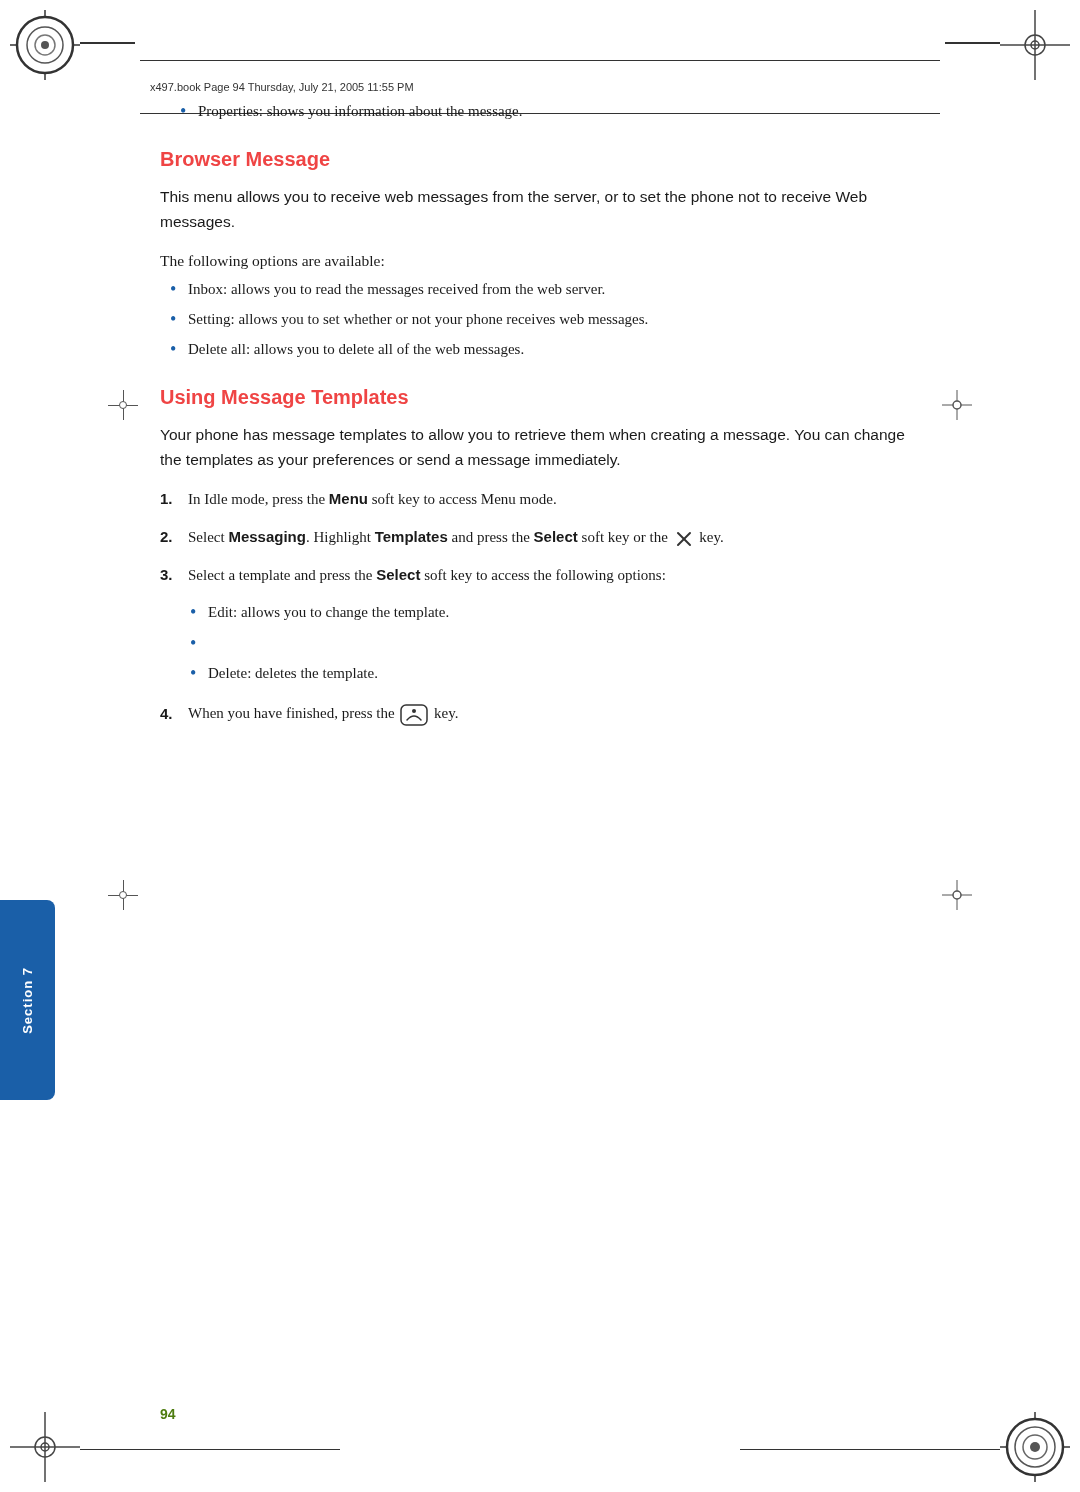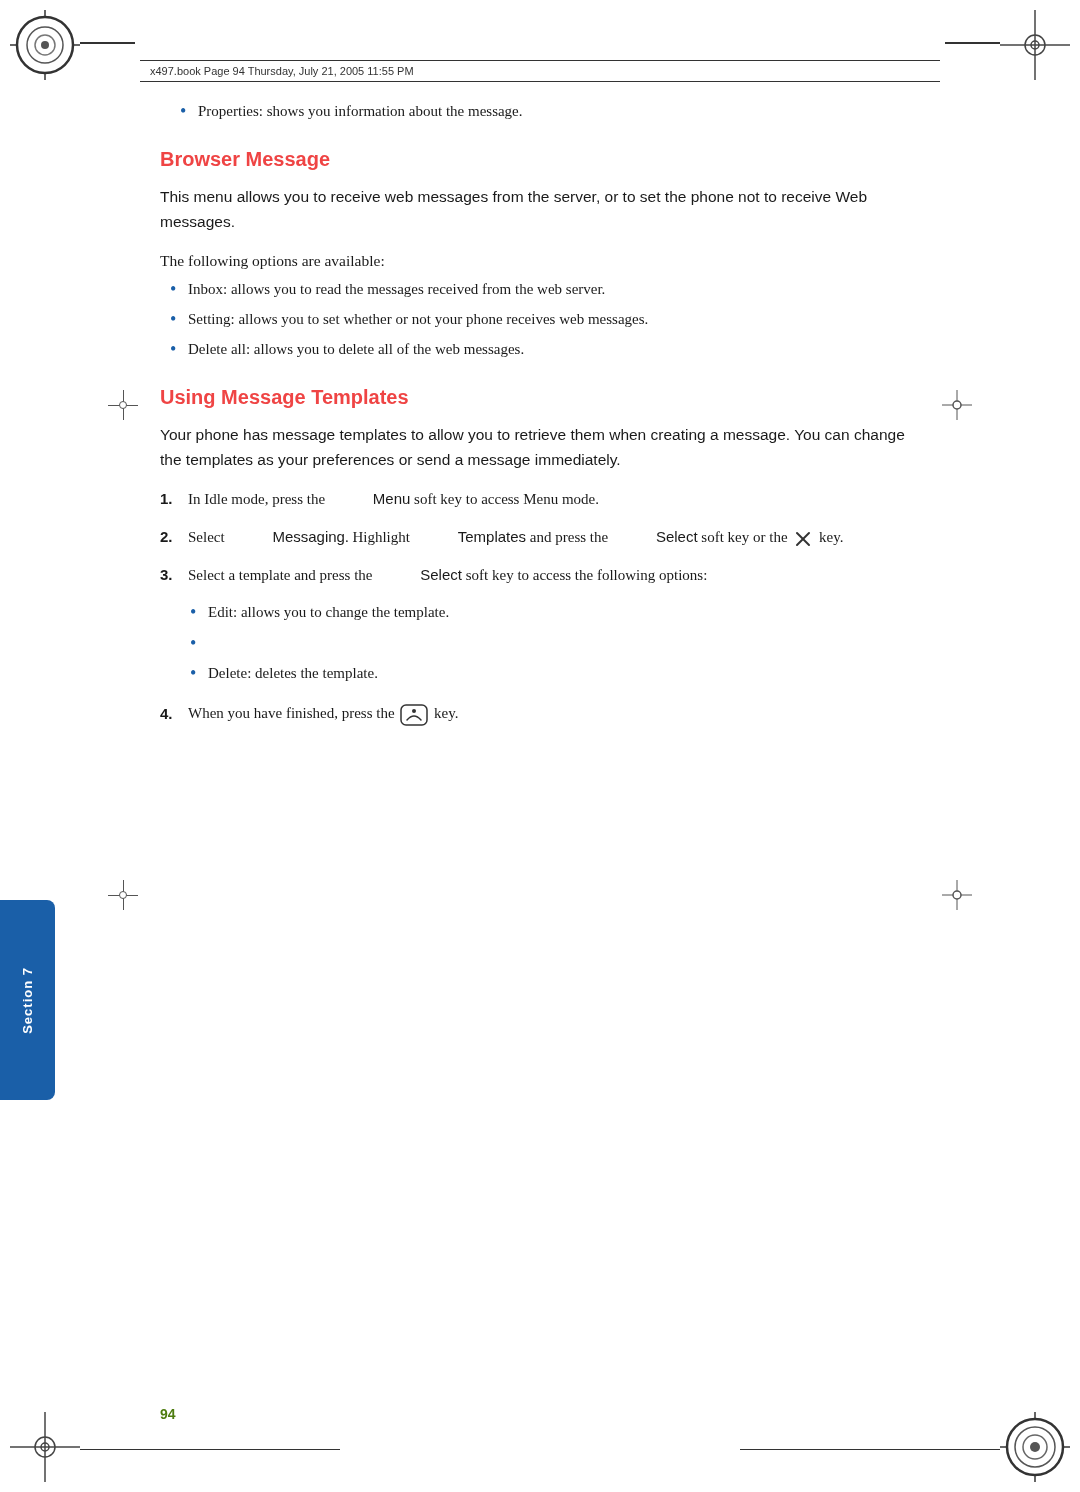--- a/index.html
+++ b/index.html
@@ -68,21 +68,21 @@
     }
 
     
     .header-bar {
       position: absolute;
       top: 60px;
       left: 140px;
       right: 140px;
       border-top: 1.5px solid #333;
       border-bottom: 1.5px solid #333;
-      padding: 4px 10px;
+      padding: 20px 10px;
       font-family: Arial, sans-serif;
       font-size: 11px;
       color: #333;
       display: flex;
       align-items: flex-start;
     }
 
     
     .section-tab {
       position: absolute;
@@ -210,23 +210,22 @@
       font-weight: bold;
       min-width: 28px;
       font-family: Arial, sans-serif;
       font-size: 15px;
     }
     .num-content {
       flex: 1;
     }
 
     .bold-text {
-      font-weight: normal;
-      font-family: Arial, sans-serif;
-      margin-left: 44px;
+      font-weight: bold;
+      font-family: Arial, sans-serif;
     }
 
     
     .page-number {
       position: absolute;
       bottom: 70px;
       left: 160px;
       font-family: Arial, sans-serif;
       font-size: 14px;
       font-weight: bold;

